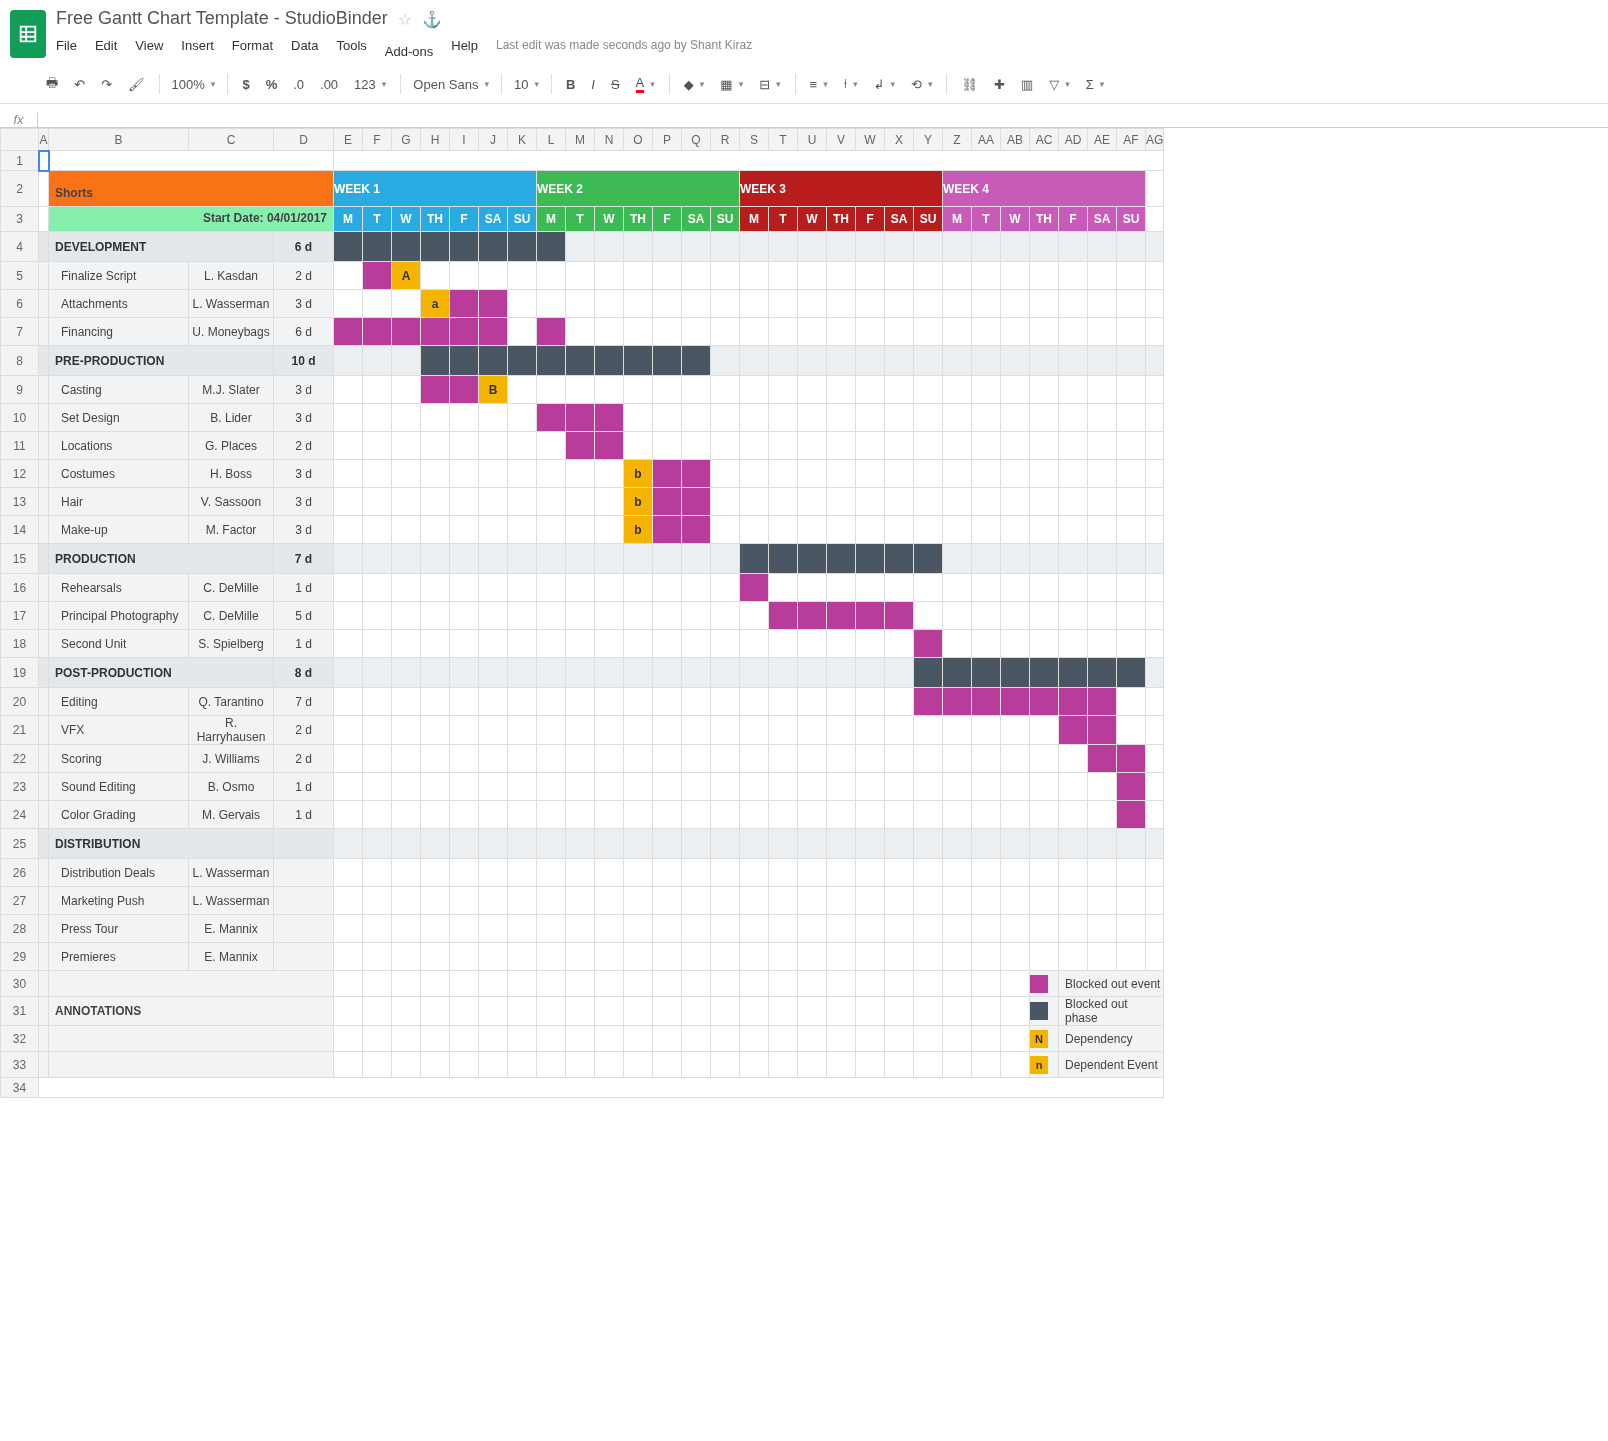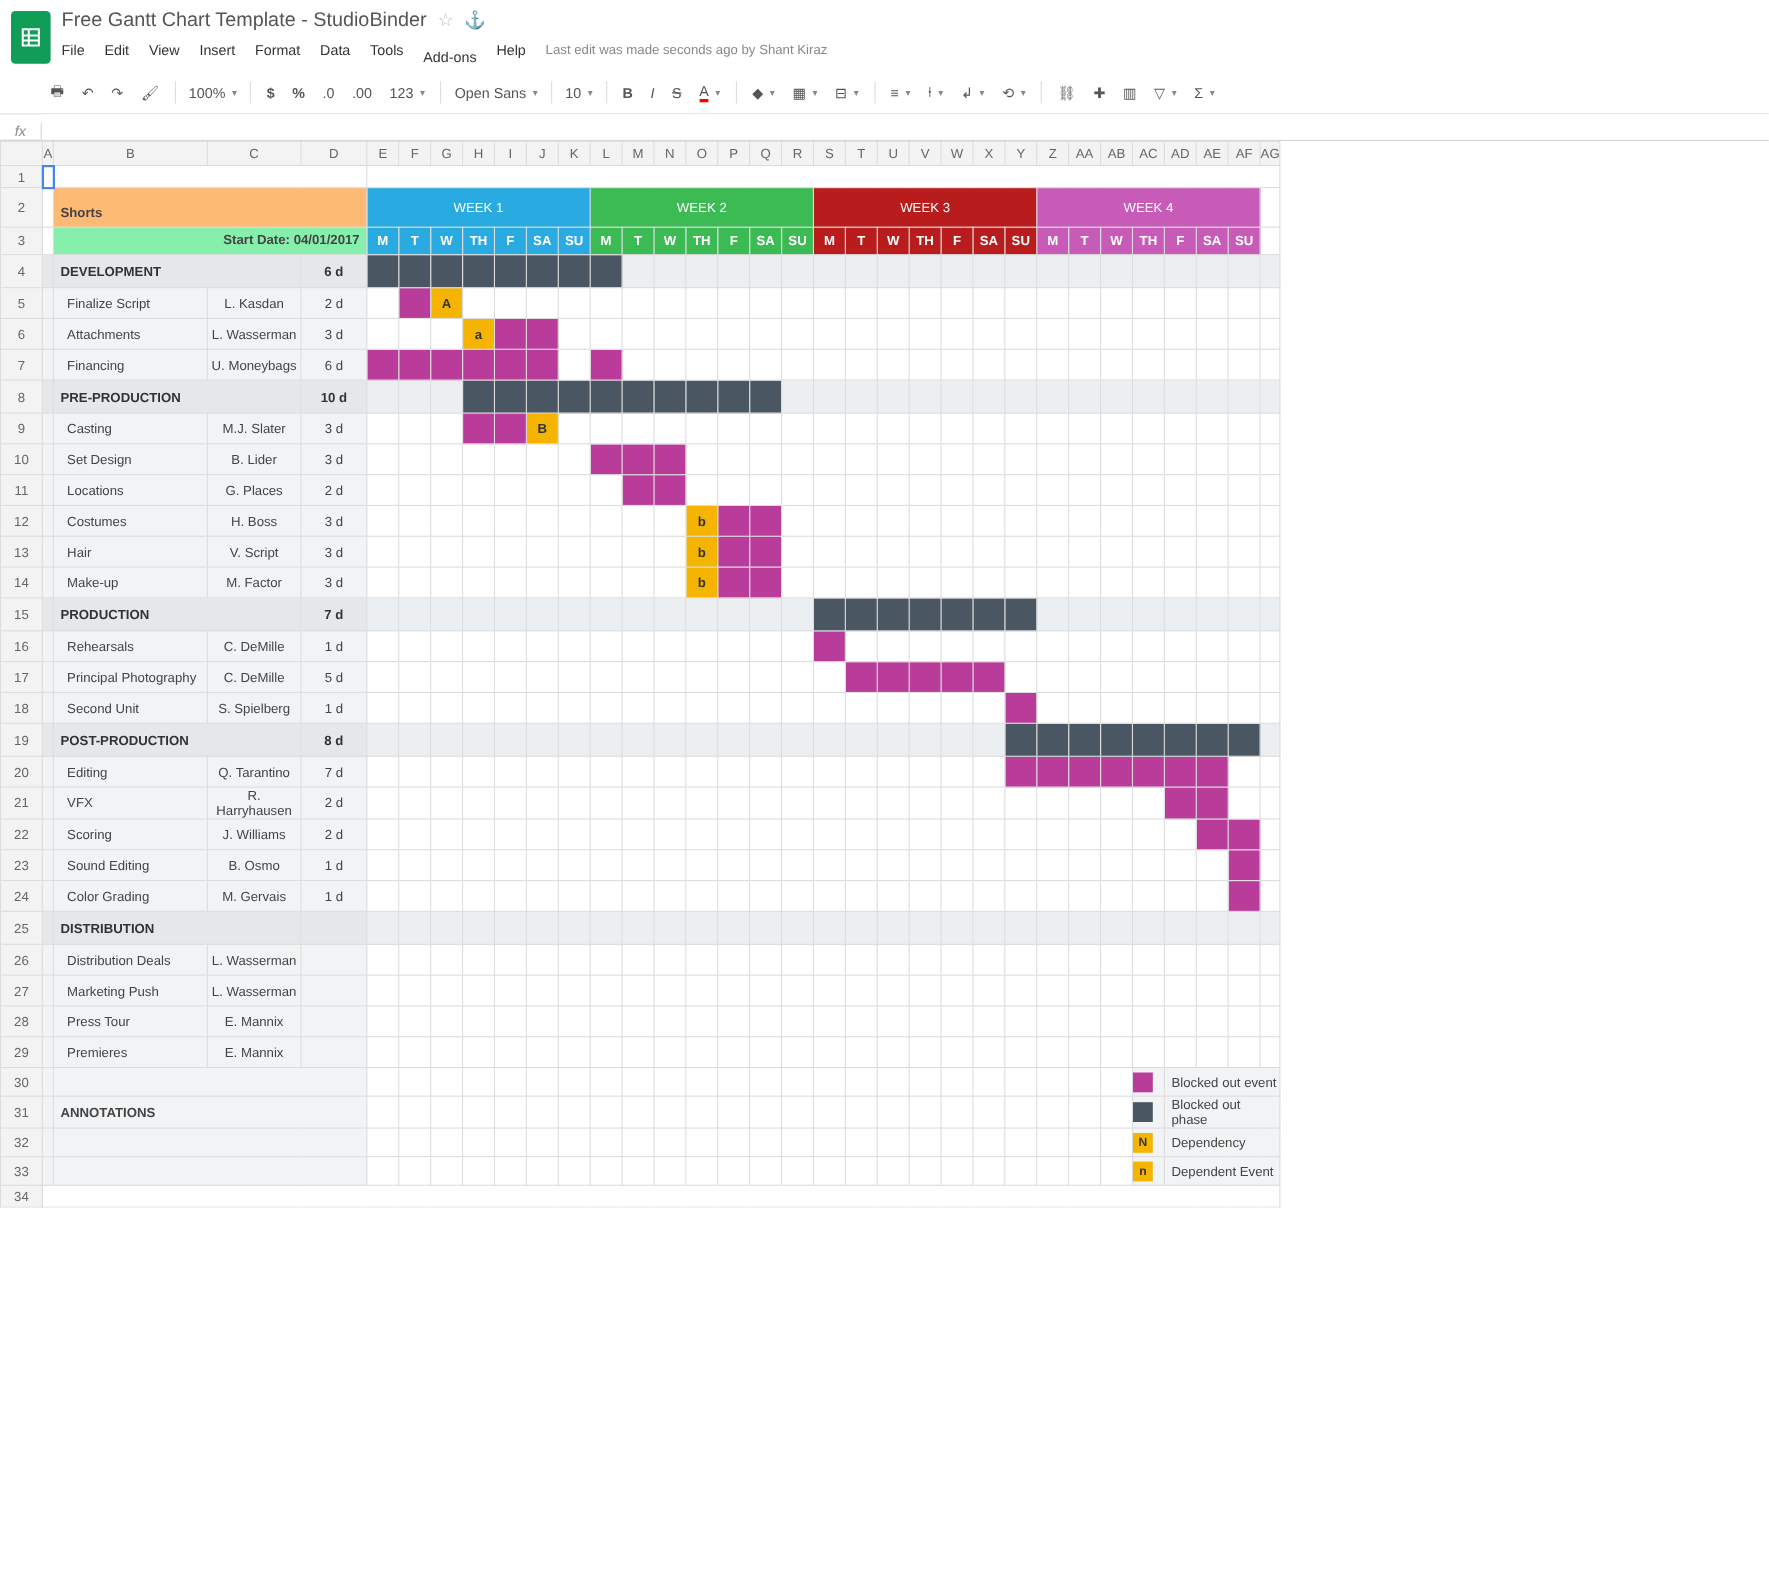--- a/index.html
+++ b/index.html
@@ -42,23 +42,23 @@
 .col-C { width: 85px; }
 .col-D { width: 60px; }
 .col-day { width: 28px; }
 
 
 tr.blank-row td { height: 20px; background: #fff; }
 
 .cell-selected { outline: 2px solid #4285f4; outline-offset: -1px; }
 
 
-.shorts-title { font-size: 22px; font-weight: bold; color: #444; padding: 10px 6px 2px 6px; background: #fdba74; }
+.shorts-title { font-size: 22px; font-weight: bold; color: #444; padding: 10px 6px 2px 6px; background: #f97316; }
 .start-date-cell { font-size: 12px; font-weight: bold; color: #444; padding: 4px 6px 6px 6px; background: #86efac; text-align: right; }
-.week-hdr { color: #fff; font-weight: normal; text-align: center; height: 36px; font-size: 12px; }
+.week-hdr { color: #fff; font-weight: bold; height: 36px; font-size: 12px; }
 .week1-bg { background: #29abe2; }
 .week2-bg { background: #3cba54; }
 .week3-bg { background: #b91c1c; }
 .week4-bg { background: #c85bb7; }
 .day-hdr { color: #fff; text-align: center; font-size: 10px; font-weight: bold; height: 22px; }
 
 
 .phase-row td { background: #e4e8eb; font-weight: bold; height: 30px; border-top: 1px solid #999; border-bottom: 1px solid #999; }
 .phase-name { padding-left: 6px; font-size: 14px; color: #333; }
 .phase-dur { text-align: center; font-size: 13px; }
@@ -618,21 +618,21 @@
           <td class="g-empty" colspan="1"></td>
           <td class="g-empty" colspan="1"></td>
           <td class="g-empty" colspan="1"></td>
           <td class="g-empty" colspan="1"></td>
           <td class="g-empty" colspan="1"></td>
         </tr>
         <tr class="task-row">
           <th class="row-hdr">13</th>
           <td colspan="1"></td>
           <td class="task-name" colspan="1">Hair</td>
-          <td class="task-owner" colspan="1">V. Script</td>
+          <td class="task-owner" colspan="1">V. Sassoon</td>
           <td class="task-dur" colspan="1">3 d</td>
           <td class="g-empty" colspan="1"></td>
           <td class="g-empty" colspan="1"></td>
           <td class="g-empty" colspan="1"></td>
           <td class="g-empty" colspan="1"></td>
           <td class="g-empty" colspan="1"></td>
           <td class="g-empty" colspan="1"></td>
           <td class="g-empty" colspan="1"></td>
           <td class="g-empty" colspan="1"></td>
           <td class="g-empty" colspan="1"></td>

